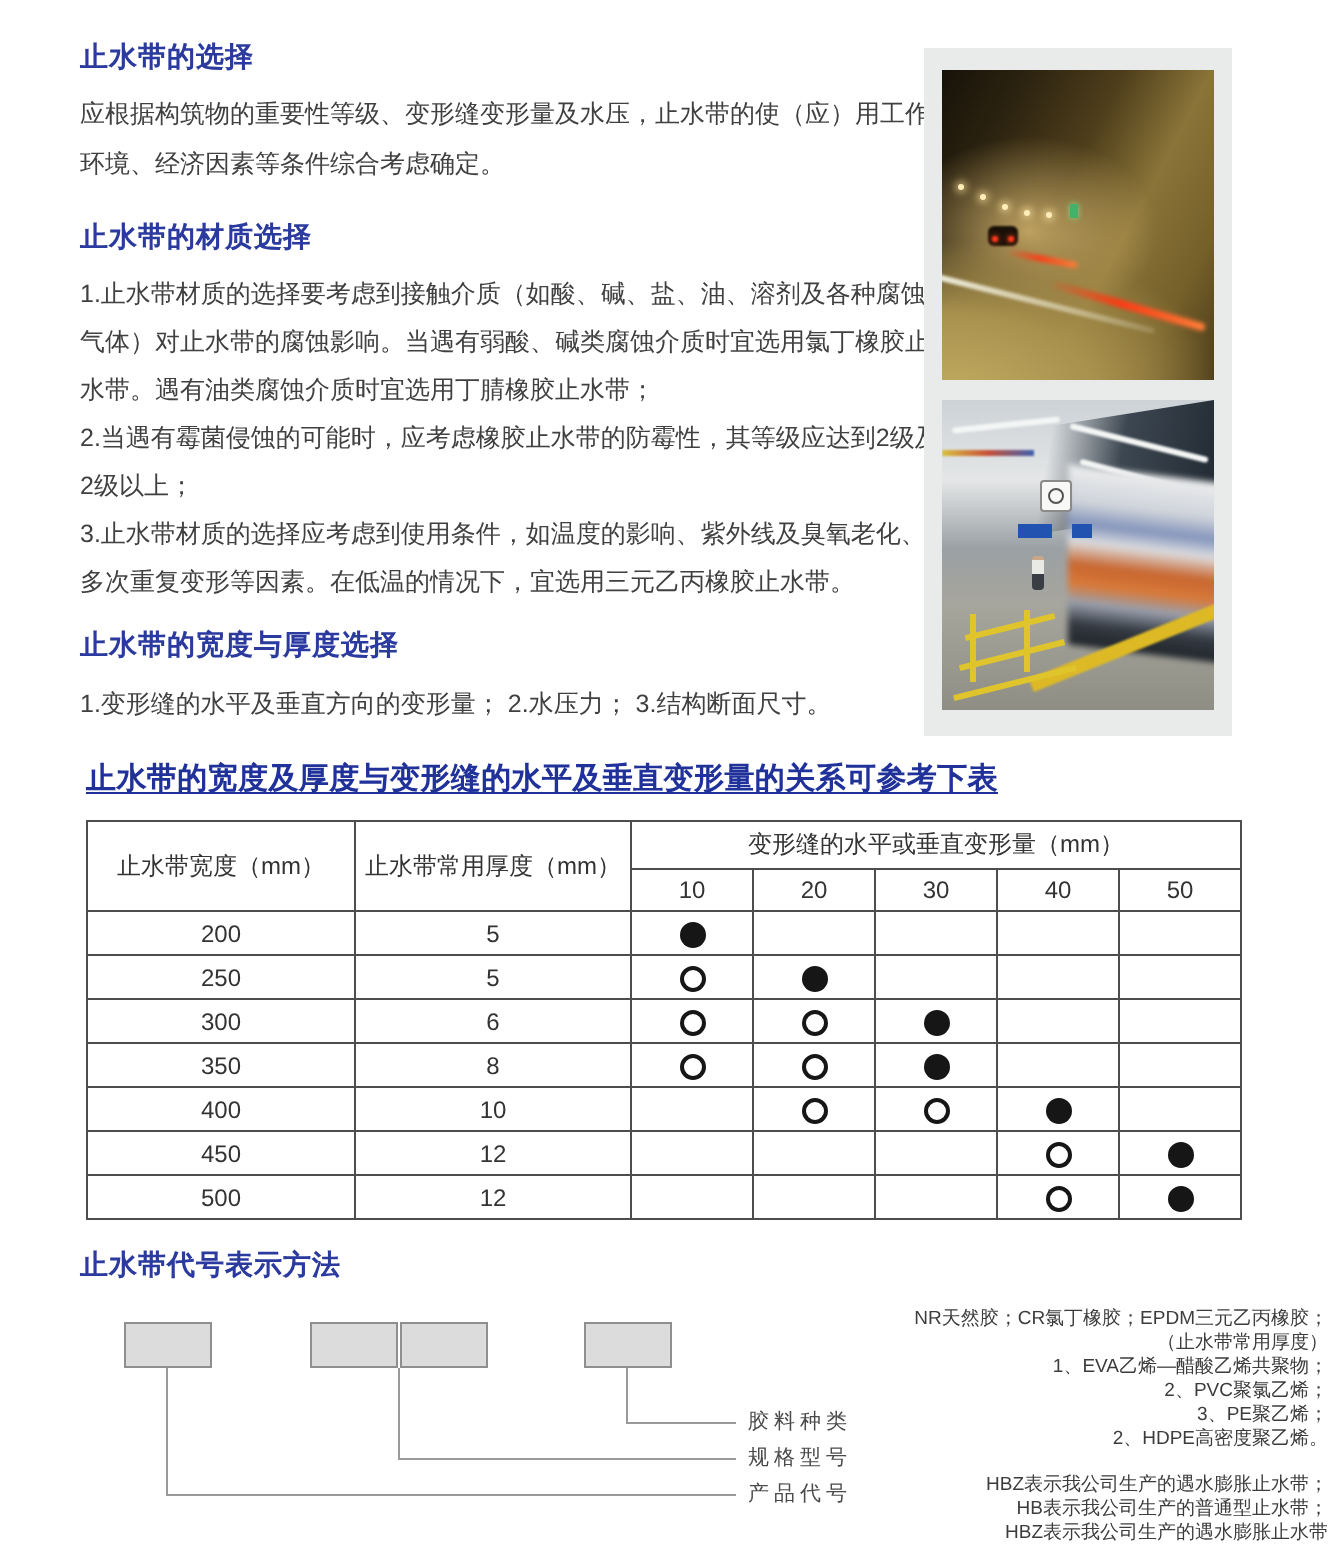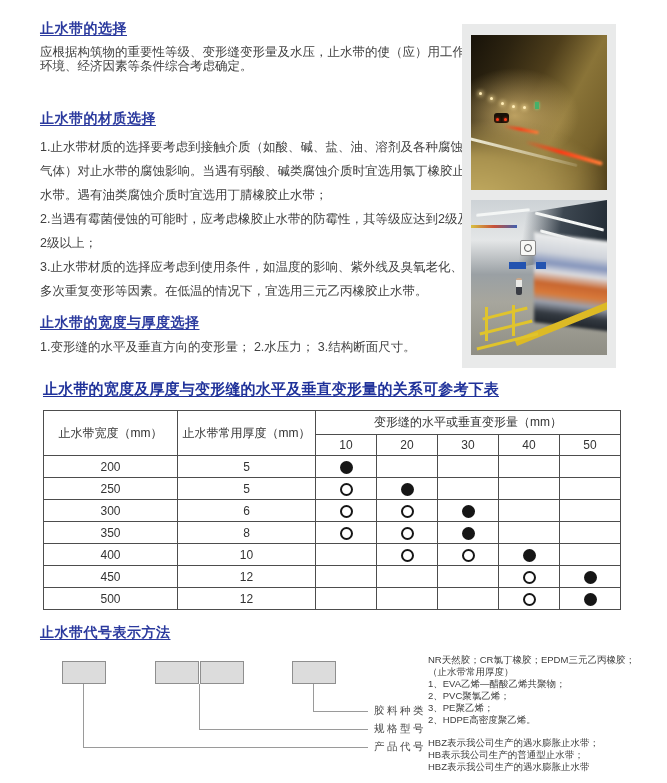--- a/index.html
+++ b/index.html
@@ -3,24 +3,24 @@
 <meta charset="utf-8">
 <style>
   html,body{margin:0;padding:0;background:#fff;}
   .page{
     position:relative;width:667px;height:783px;background:#ffffff;overflow:hidden;
     font-family:"Liberation Sans","DejaVu Sans",sans-serif;
   }
   
   .sec-h{
     position:absolute;font-size:14px;font-weight:bold;color:#2b3a9e;
-    text-decoration:underline;text-underline-offset:2px;letter-spacing:.5px;white-space:nowrap;
-  }
-  
-  .body-p{position:absolute;font-size:12.5px;line-height:14px;color:#404040;}
+    text-underline-offset:2px;letter-spacing:.5px;white-space:nowrap;
+  }
+  
+  .body-p{position:absolute;font-size:12.5px;line-height:25px;color:#404040;}
   .para-block{line-height:24px;}
   .para-block p{margin:0;}
   
   .tbl-caption{
     position:absolute;font-size:15px;font-weight:bold;color:#20329a;
     text-decoration:underline;text-underline-offset:2px;white-space:nowrap;letter-spacing:.2px;
   }
   
   table.wstable{position:absolute;border-collapse:collapse;table-layout:fixed;padding-left:20px;}
   table.wstable th,table.wstable td{
@@ -32,21 +32,21 @@
   table.wstable tbody tr{height:22px;}
   .mark{display:inline-block;border-radius:50%;vertical-align:middle;}
   .mark.filled{width:13px;height:13px;background:#161616;}
   .mark.hollow{width:9px;height:9px;border:2px solid #161616;background:#fff;}
   
   .dg-box{position:absolute;width:42px;height:21px;background:#dcdcdc;border:1px solid #8f8f8f;}
   .dg-vline{position:absolute;width:1px;background:#9a9a9a;}
   .dg-hline{position:absolute;height:1px;background:#9a9a9a;}
   .dg-label{position:absolute;font-size:10.5px;letter-spacing:2.5px;color:#4a4a4a;white-space:nowrap;}
   
-  .notes{position:absolute;left:428px;top:654px;width:236px;font-size:9.5px;line-height:12px;color:#3c3c3c;}
+  .notes{position:absolute;left:428px;top:654px;width:236px;font-size:9.5px;line-height:12px;color:#3c3c3c;text-align:right;}
   .note-line{white-space:nowrap;}
   .note-gap{height:11px;}
   
   .photo-panel{position:absolute;left:462px;top:24px;width:154px;height:344px;background:#e9eaea;}
   .photo{position:absolute;left:9px;width:136px;height:155px;overflow:hidden;background:#555;}
   .photo>div{position:absolute;}
   
   .photo.tunnel{
     top:11px;
     background:

